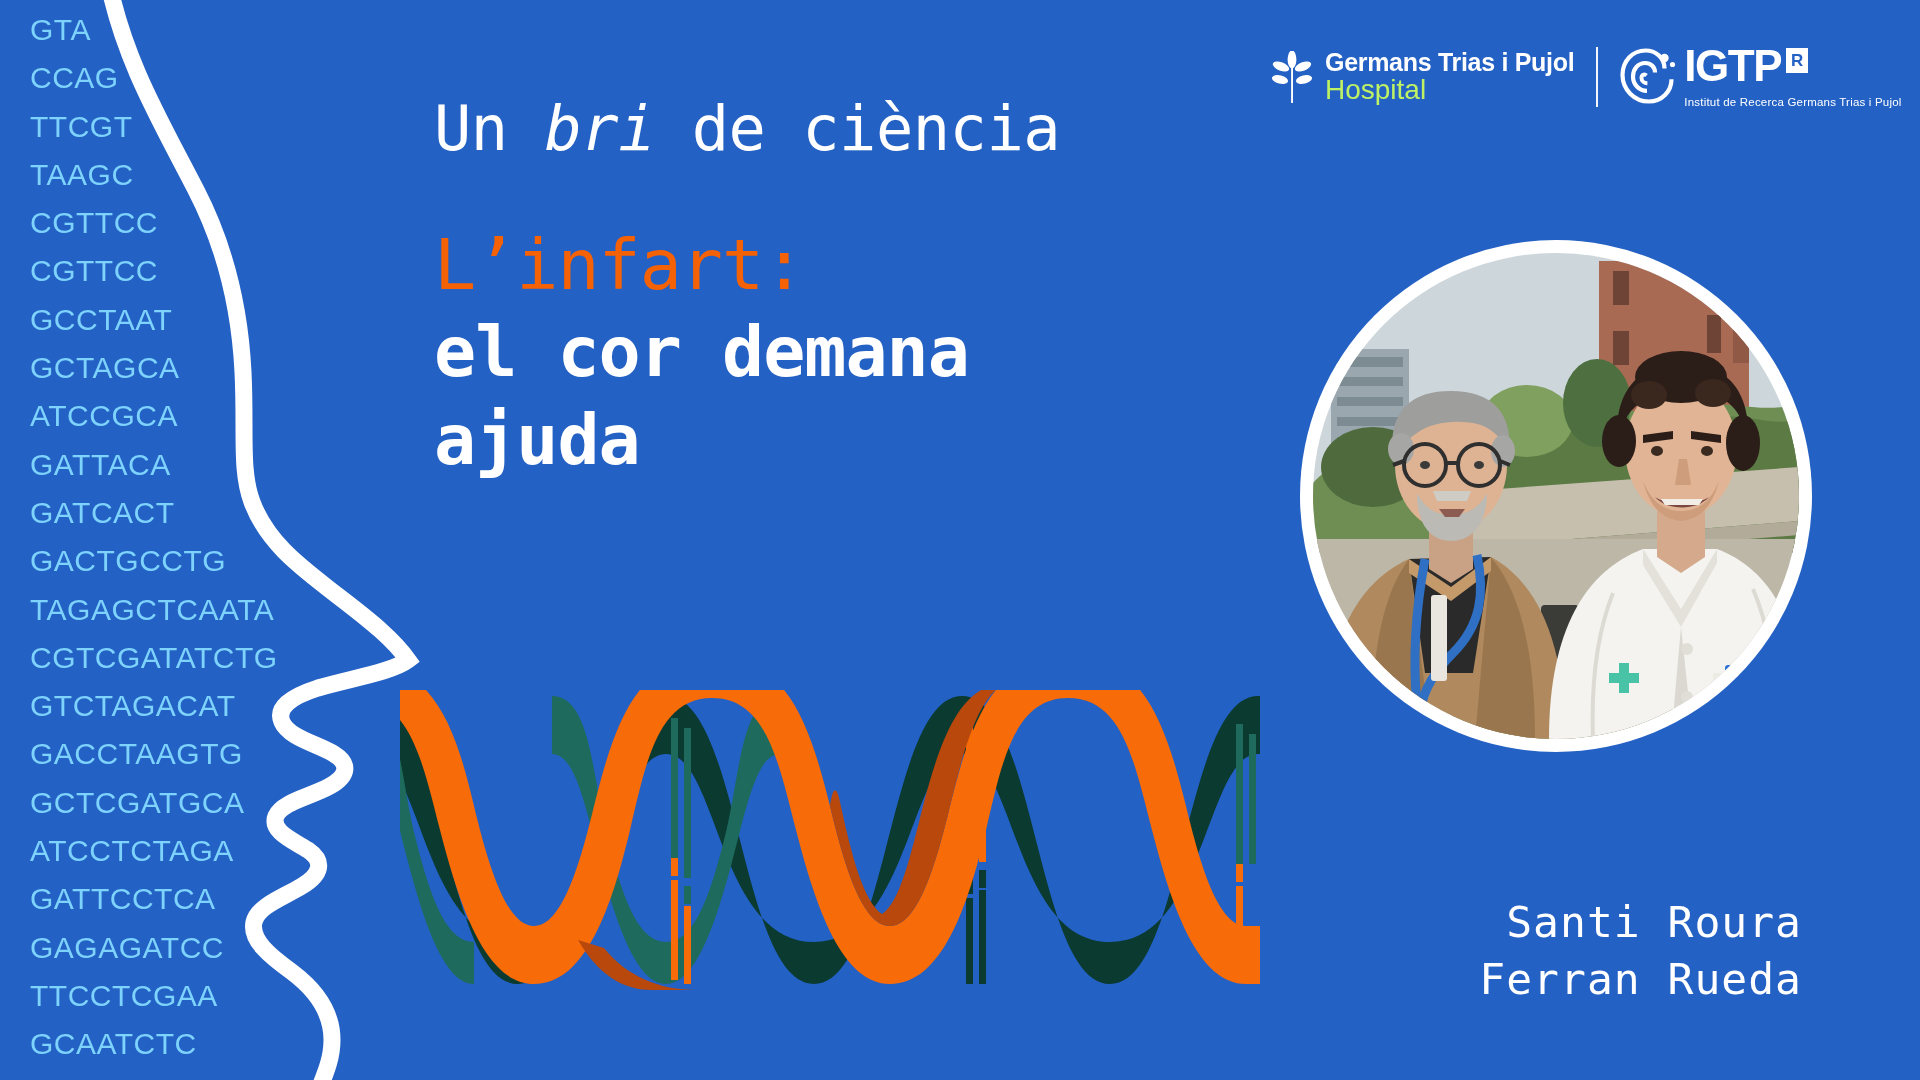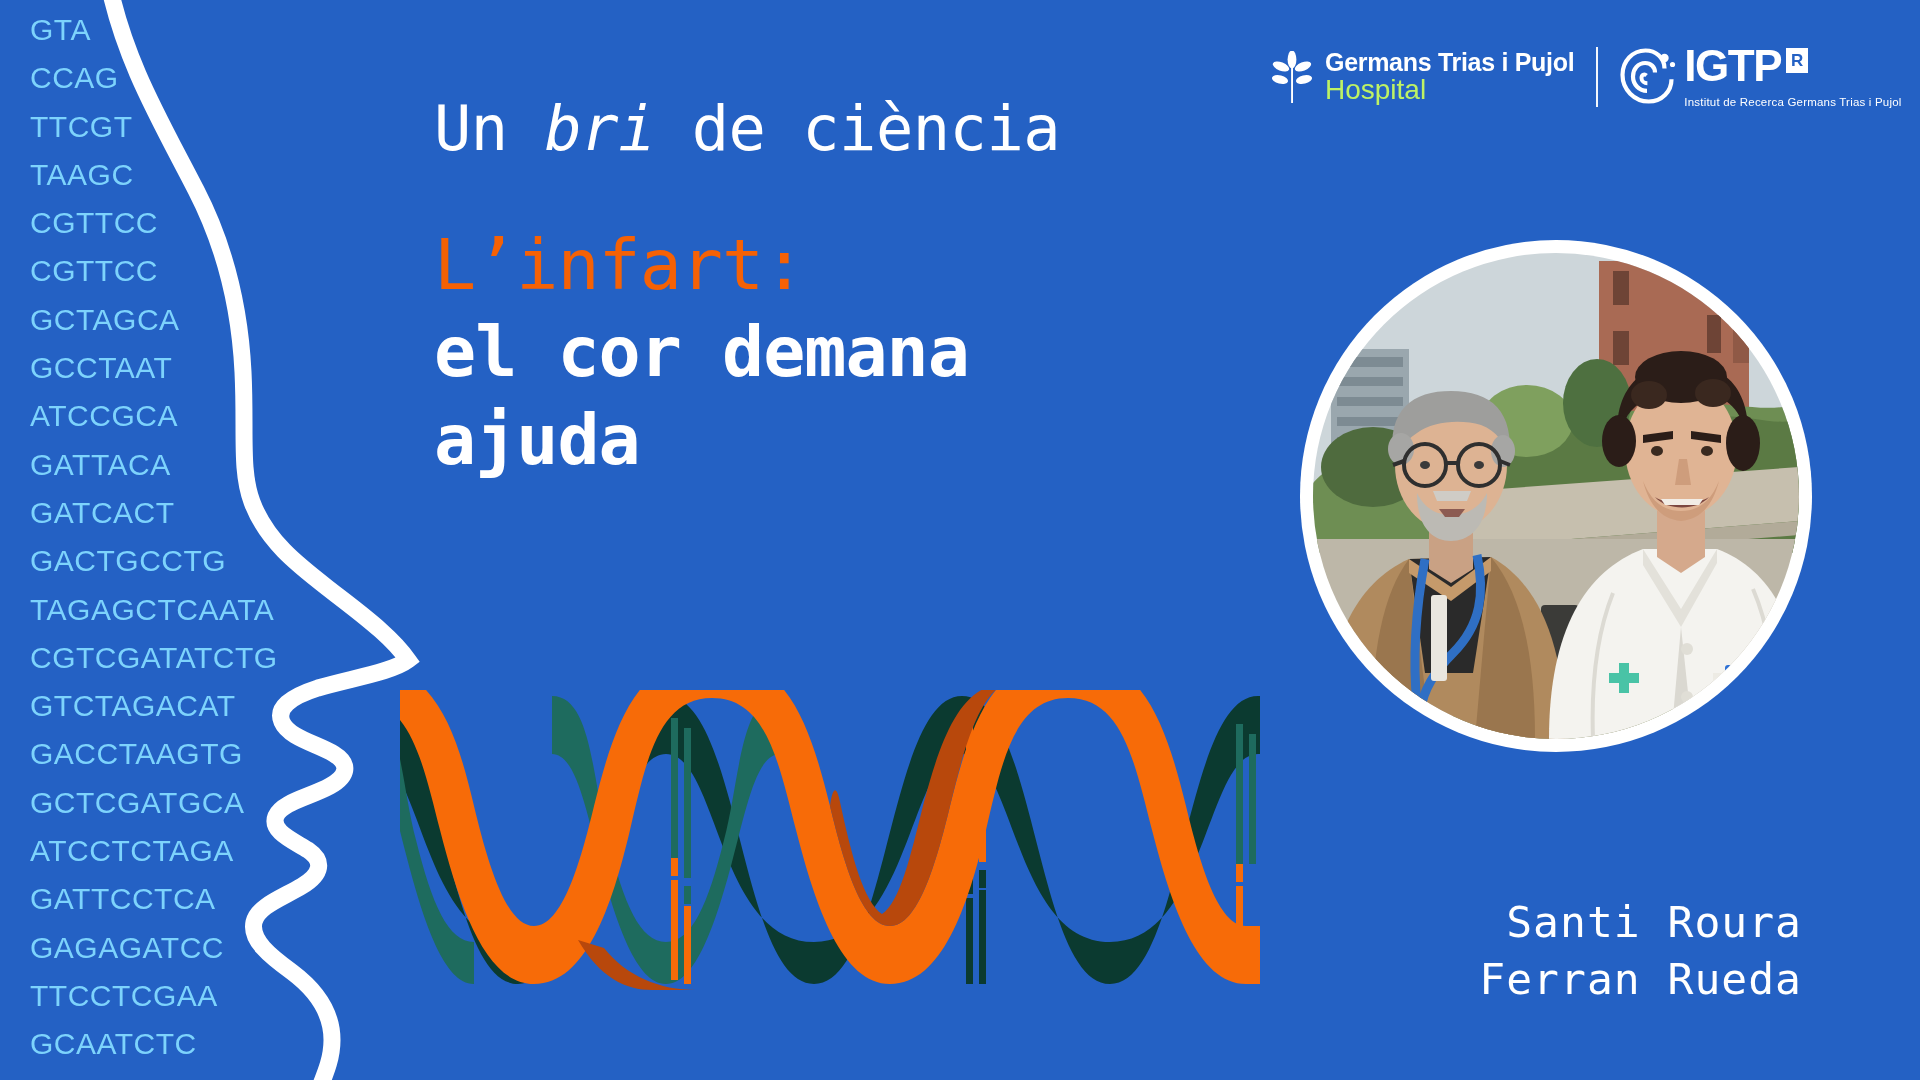--- a/index.html
+++ b/index.html
@@ -157,22 +157,22 @@
            C 332,1058 326,1072 318,1092"></path>
 </svg>
 
 <div id="dna-seq-column">
     <div class="seq-line">GTA</div>
     <div class="seq-line">CCAG</div>
     <div class="seq-line">TTCGT</div>
     <div class="seq-line">TAAGC</div>
     <div class="seq-line">CGTTCC</div>
     <div class="seq-line">CGTTCC</div>
+    <div class="seq-line">GCCTAAT</div>
     <div class="seq-line">GCTAGCA</div>
-    <div class="seq-line">GCCTAAT</div>
     <div class="seq-line">ATCCGCA</div>
     <div class="seq-line">GATTACA</div>
     <div class="seq-line">GATCACT</div>
     <div class="seq-line">GACTGCCTG</div>
     <div class="seq-line">TAGAGCTCAATA</div>
     <div class="seq-line">CGTCGATATCTG</div>
     <div class="seq-line">GTCTAGACAT</div>
     <div class="seq-line">GACCTAAGTG</div>
     <div class="seq-line">GCTCGATGCA</div>
     <div class="seq-line">ATCCTCTAGA</div>

